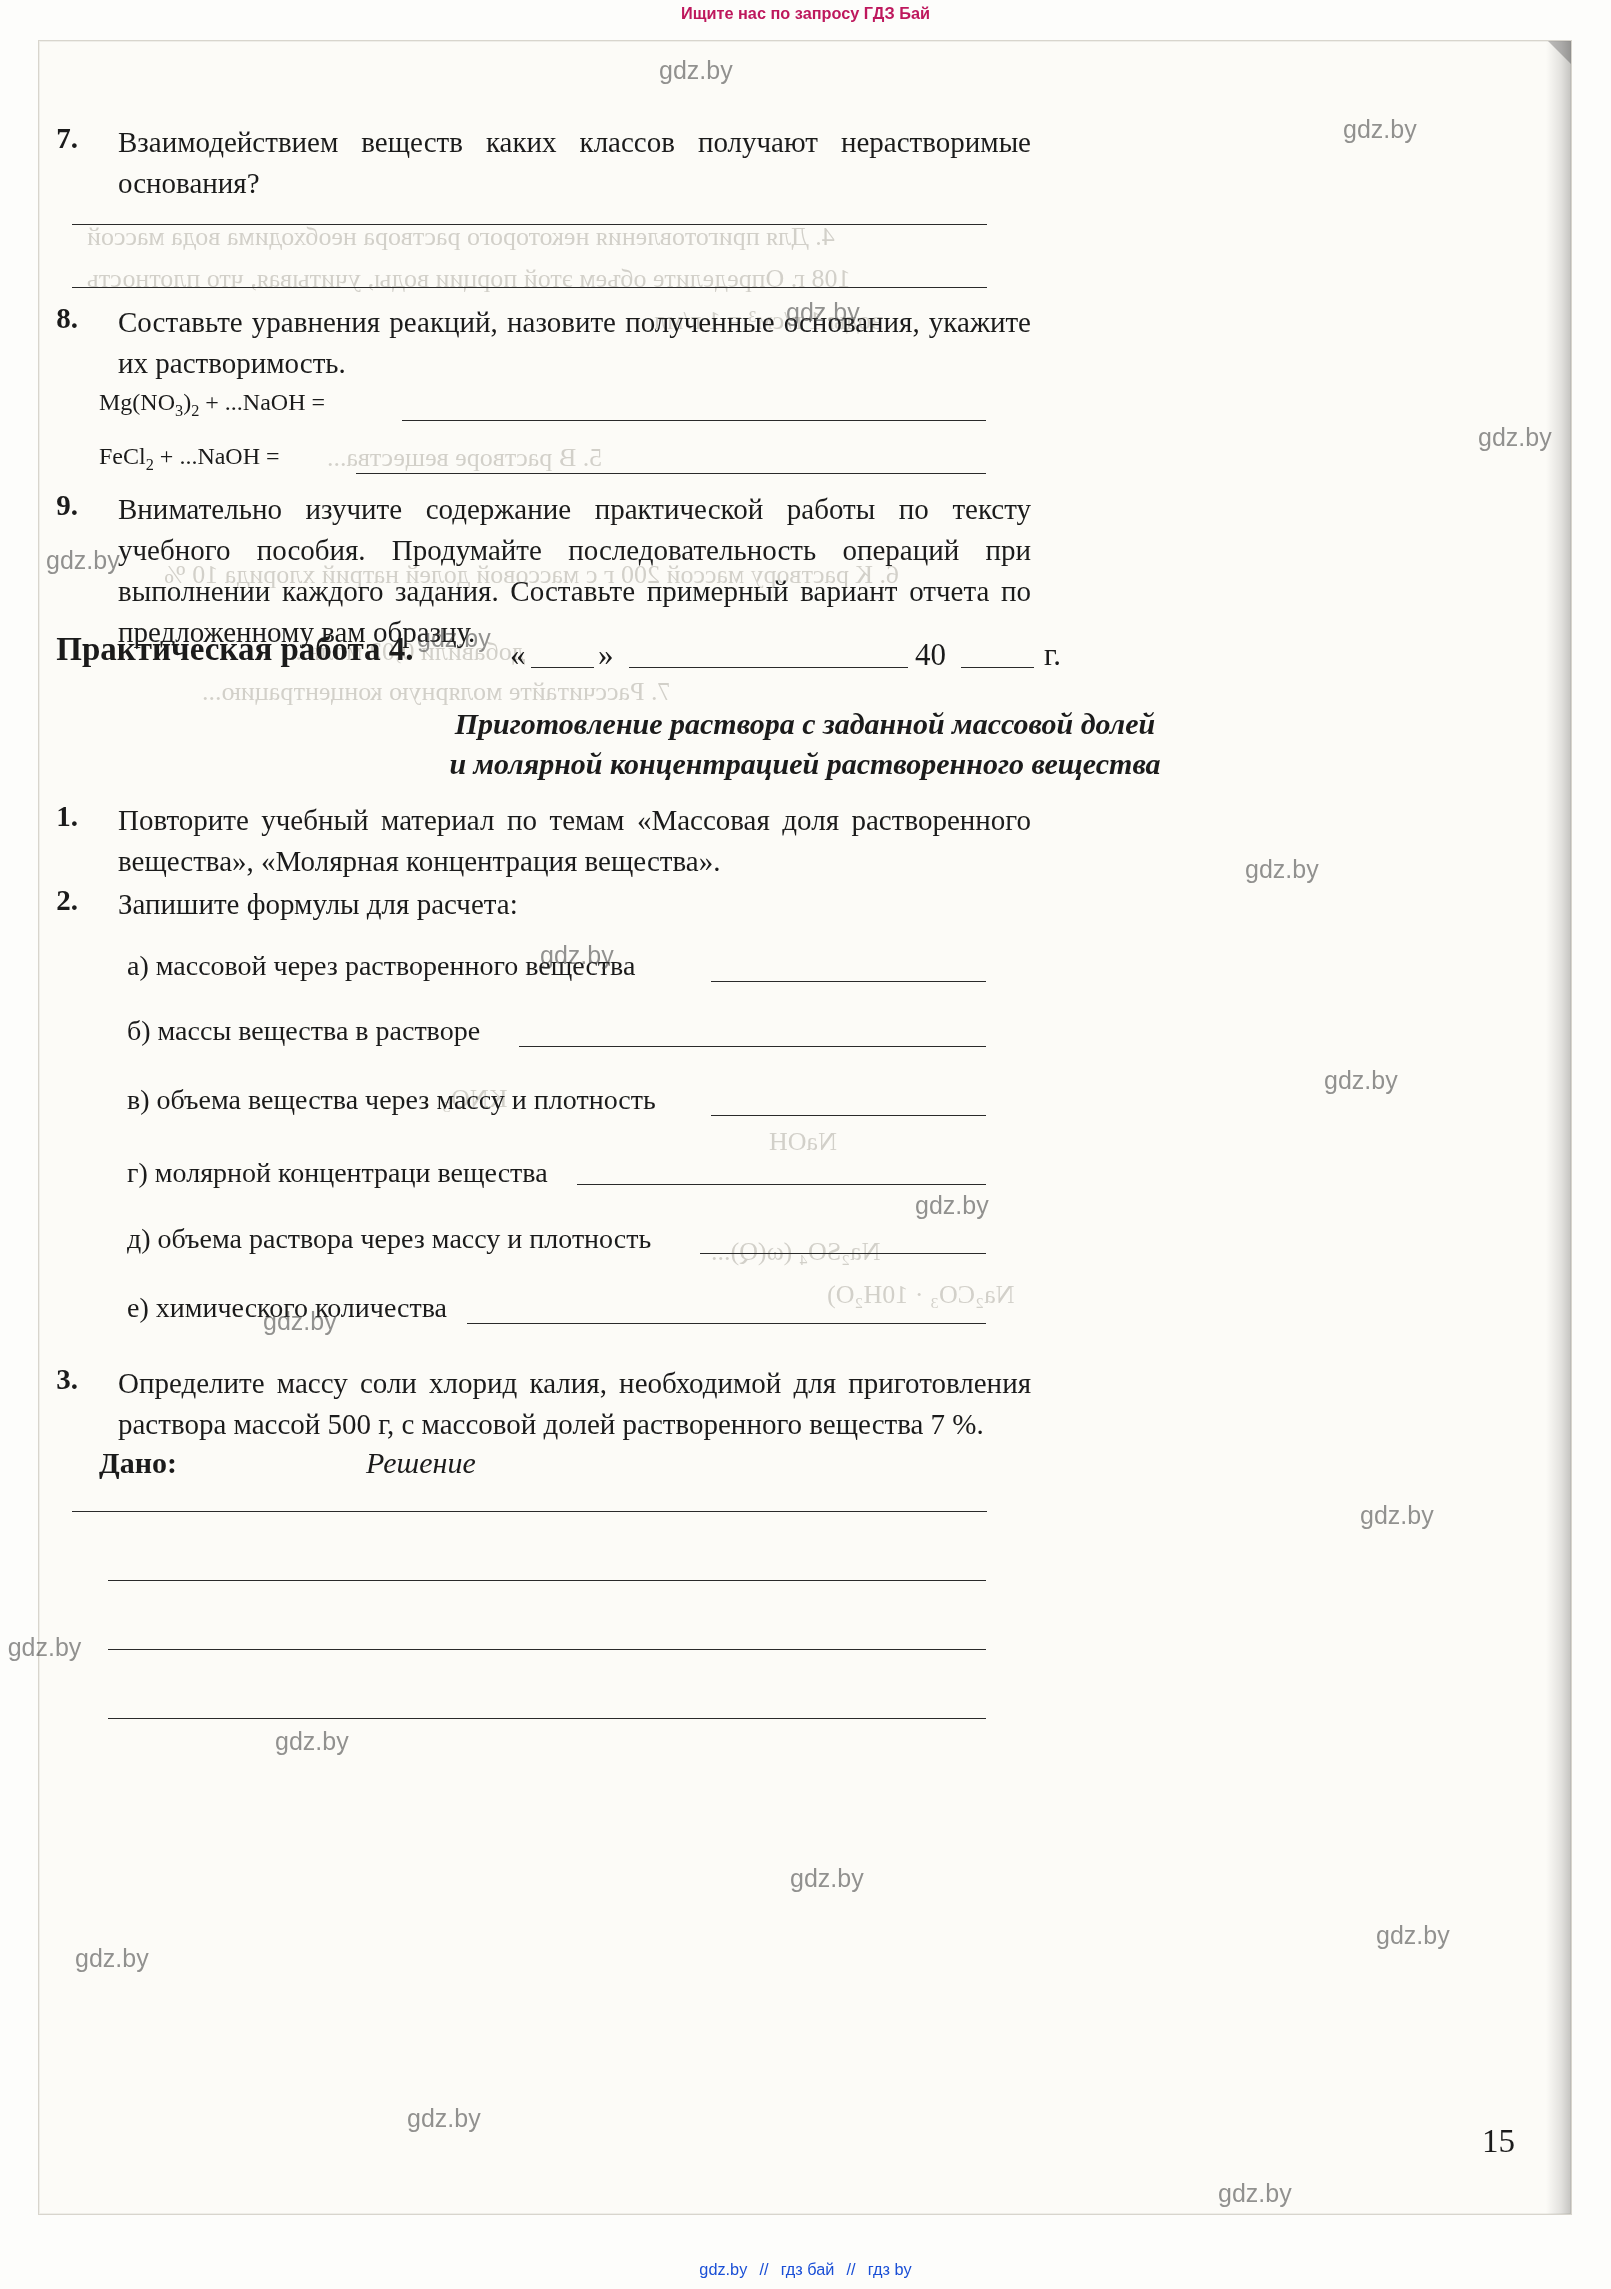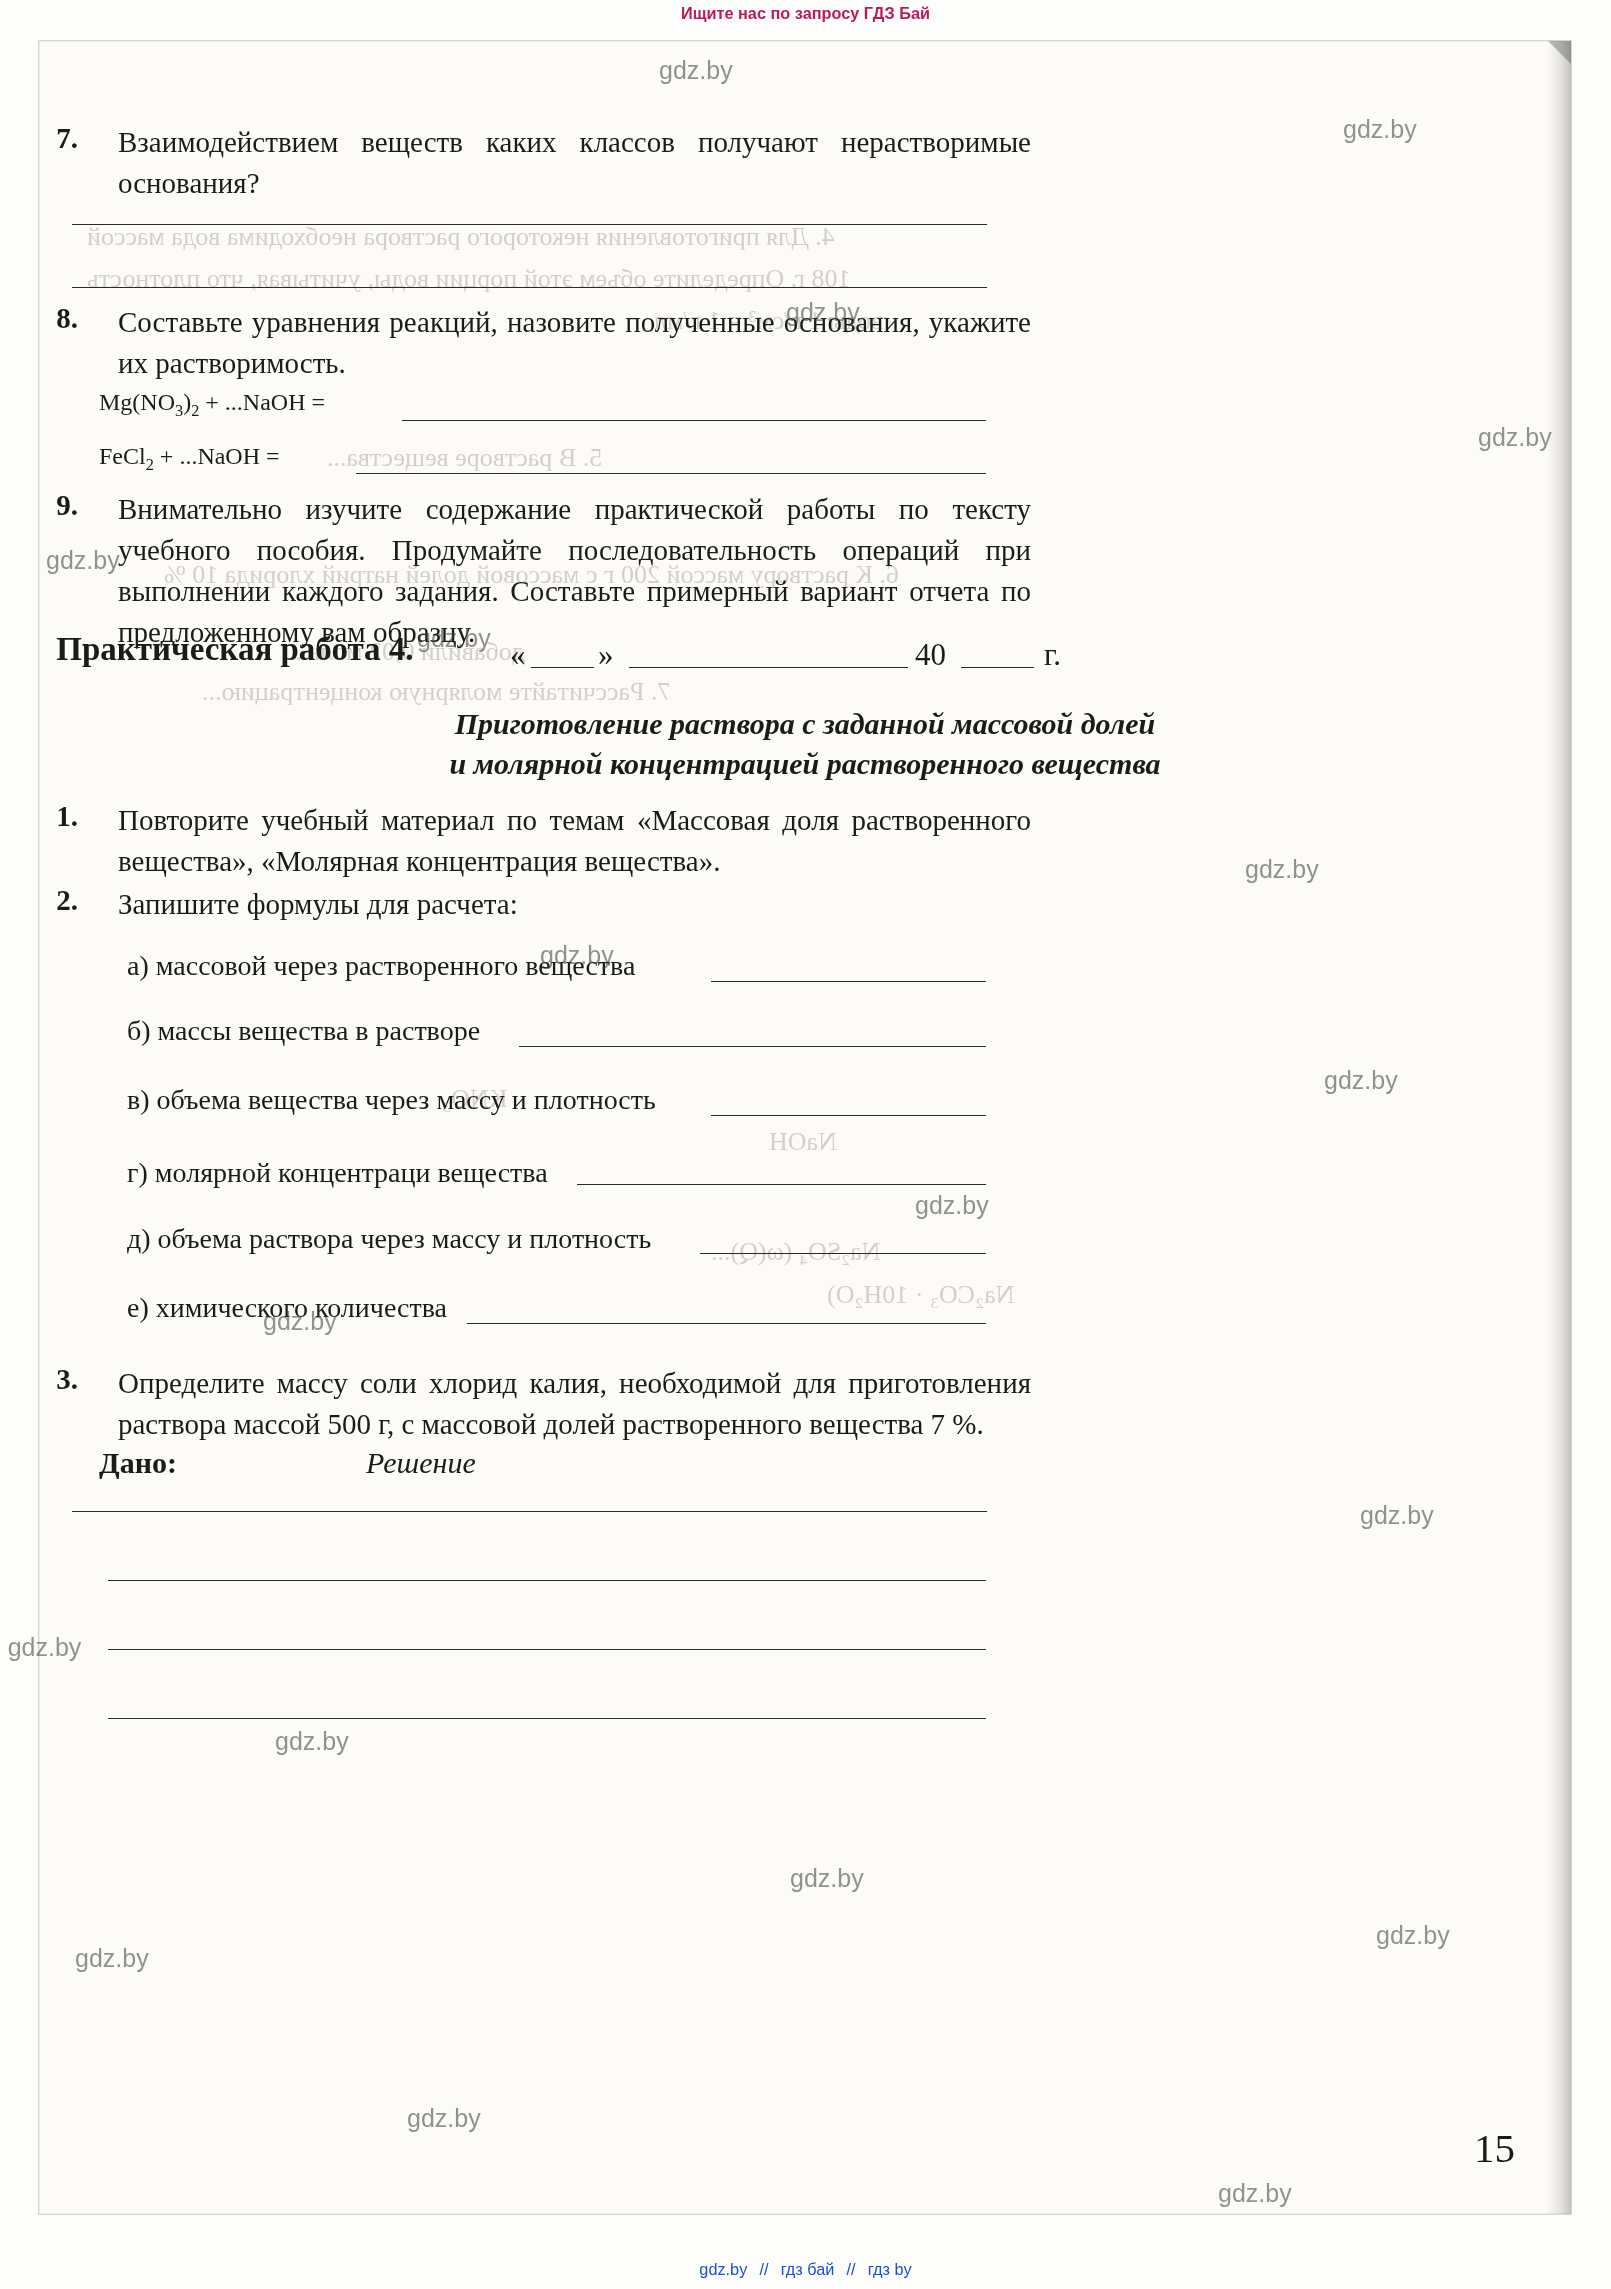--- a/index.html
+++ b/index.html
@@ -152,22 +152,22 @@
     font-size: 30px;
   }
   .reshenie {
     position: absolute;
     font-style: italic;
     font-size: 30px;
   }
   .pageno {
     position: absolute;
     right: 56px;
-    bottom: 42px;
-    font-size: 41px;
+    bottom: 54px;
+    font-size: 33px;
   }
 </style>
 </head>
 <body>
 
 <div class="page">
 
   <div class="top-banner">Ищите нас по запросу ГДЗ Бай</div>
 
   <div class="sheet">

